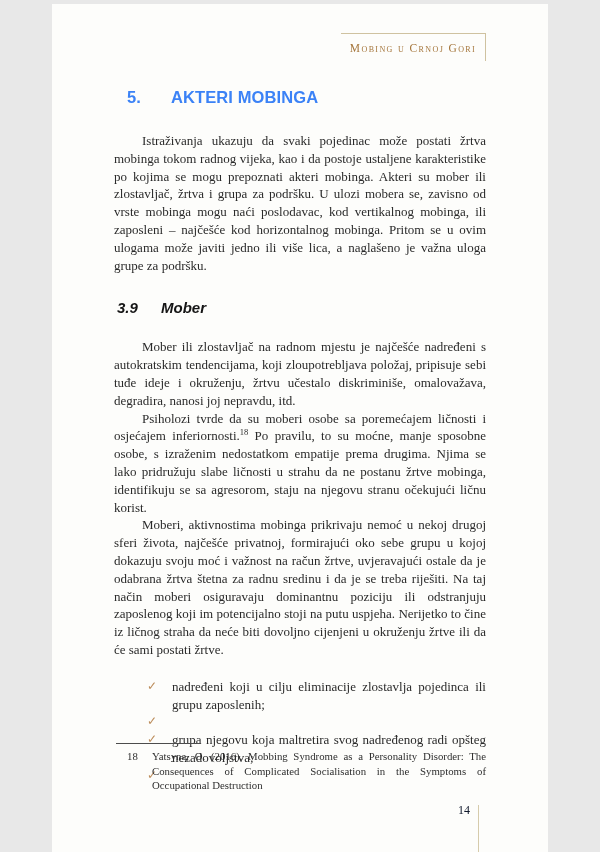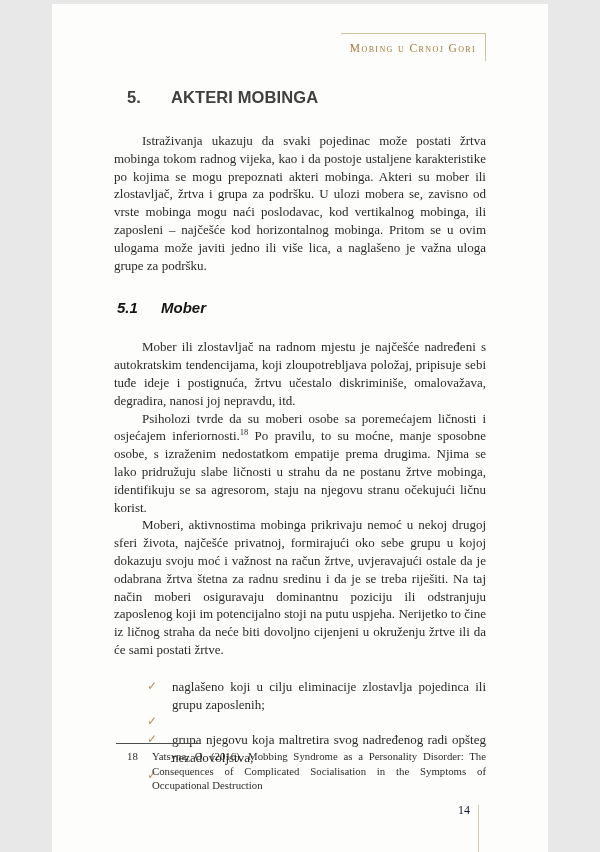--- a/index.html
+++ b/index.html
@@ -40,21 +40,21 @@
     position: absolute;
     left: 62px;
     right: 62px;
     top: 84px;
   }
 
   h1.section {
     font-family: "Liberation Sans", sans-serif;
     font-size: 16.5px;
     font-weight: bold;
-    color: #404040;
+    color: #3b82f6;
     margin: 0 0 0 13px;
     letter-spacing: 0.1px;
   }
   h1.section .num { display: inline-block; width: 44px; }
 
   h2.subsection {
     font-family: "Liberation Sans", sans-serif;
     font-style: italic;
     font-weight: bold;
     font-size: 15px;
@@ -143,33 +143,33 @@
   <div class="running-head">
     <span class="rh-text">Mobing u Crnoj Gori</span>
   </div>
 
   <div class="content">
 
     <h1 class="section"><span class="num">5.</span><span>AKTERI MOBINGA</span></h1>
 
     <p class="body-par first-par">Istraživanja ukazuju da svaki pojedinac može postati žrtva mobinga tokom radnog vijeka, kao i da postoje ustaljene karakteristike po kojima se mogu prepoznati akteri mobinga. Akteri su mober ili zlostavljač, žrtva i grupa za podršku. U ulozi mobera se, zavisno od vrste mobinga mogu naći poslodavac, kod vertikalnog mobinga, ili zaposleni – najčešće kod horizontalnog mobinga. Pritom se u ovim ulogama može javiti jedno ili više lica, a naglašeno je važna uloga grupe za podršku.</p>
 
-    <h2 class="subsection"><span class="num">5.1</span><span>Mober</span></h2>
+    <h2 class="subsection"><span class="num">3.9</span><span>Mober</span></h2>
 
-    <p class="body-par after-head">Mober ili zlostavljač na radnom mjestu je najčešće nadređeni s autokratskim tendencijama, koji zloupotrebljava položaj, pripisuje sebi tuđe ideje i postignuća, žrtvu učestalo diskriminiše, omalovažava, degradira, nanosi joj nepravdu, itd.</p>
+    <p class="body-par after-head">Mober ili zlostavljač na radnom mjestu je najčešće nadređeni s autokratskim tendencijama, koji zloupotrebljava položaj, pripisuje sebi tuđe ideje i okruženju, žrtvu učestalo diskriminiše, omalovažava, degradira, nanosi joj nepravdu, itd.</p>
 
     <p class="body-par"><span>Psiholozi tvrde da su moberi osobe sa poremećajem ličnosti i osjećajem inferiornosti.</span><sup class="fn-ref">18</sup><span> Po pravilu, to su moćne, manje sposobne osobe, s izraženim nedostatkom empatije prema drugima. Njima se lako pridružuju slabe ličnosti u strahu da ne postanu žrtve mobinga, identifikuju se sa agresorom, staju na njegovu stranu očekujući ličnu korist.</span></p>
 
     <p class="body-par">Moberi, aktivnostima mobinga prikrivaju nemoć u nekoj drugoj sferi života, najčešće privatnoj, formirajući oko sebe grupu u kojoj dokazuju svoju moć i važnost na račun žrtve, uvjeravajući ostale da je odabrana žrtva štetna za radnu sredinu i da je se treba riješiti. Na taj način moberi osiguravaju dominantnu poziciju ili odstranjuju zaposlenog koji im potencijalno stoji na putu uspjeha. Nerijetko to čine iz ličnog straha da neće biti dovoljno cijenjeni u okruženju žrtve ili da će sami postati žrtve.</p>
 
 
     <ul class="check-list">
       <li>
         <span class="check">✓</span>
-        <span class="li-text">naglašeno koji u cilju eliminacije zlostavlja pojedinca ili grupu zaposlenih;</span>
+        <span class="li-text">nadređeni koji u cilju eliminacije zlostavlja pojedinca ili grupu zaposlenih;</span>
       </li>
       <li>
         <span class="check">✓</span>
       </li>
       <li>
         <span class="check">✓</span>
         <span class="li-text">grupa njegovu koja maltretira svog nadređenog radi opšteg nezadovoljstva;</span>
       </li>
       <li>
         <span class="check">✓</span>

